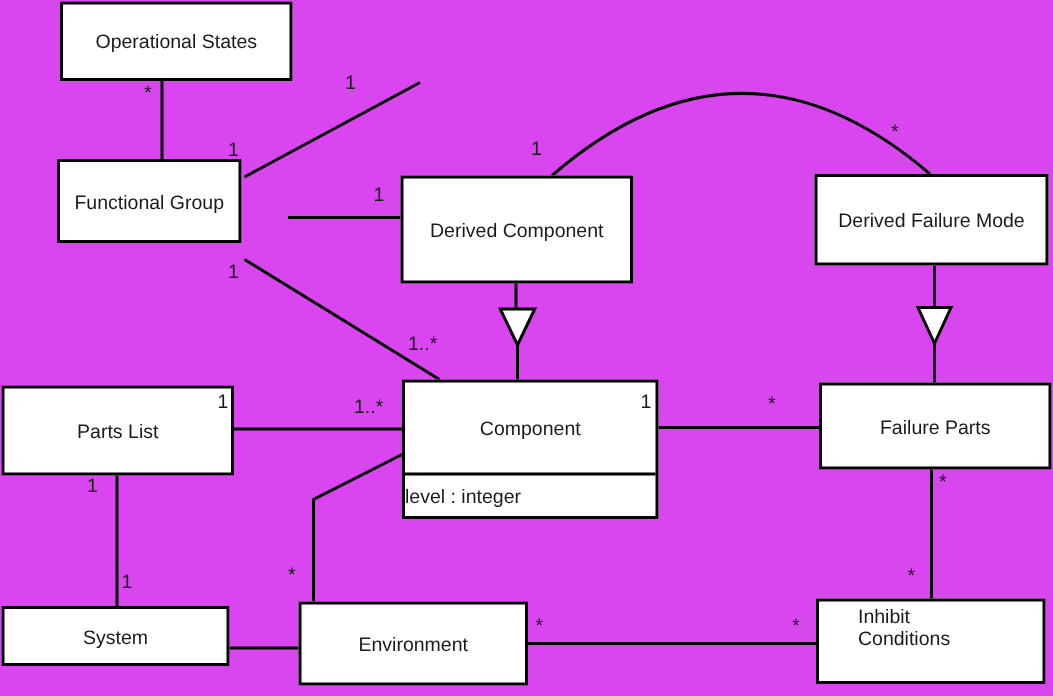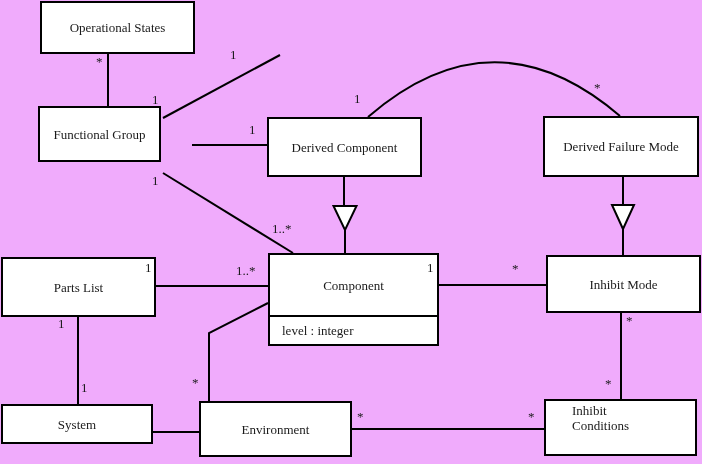--- a/index.html
+++ b/index.html
@@ -1,36 +1,36 @@
 <!DOCTYPE html>
 <html><head>
 <meta charset="utf-8">
 <style>
   html,body{margin:0;padding:0;background:#fff;}
   #canvas{
-    position:relative;width:702px;height:464px;background:#f0abfc;
-    font-family:Liberation Serif, serif;color:#000;
+    position:relative;width:702px;height:464px;background:#d946ef;
+    font-family:Liberation Sans, sans-serif;color:#000;
     overflow:hidden;
   }
   #wires{position:absolute;left:0;top:0;width:702px;height:464px;}
   .uml-box{
     position:absolute;box-sizing:border-box;border:2px solid #000;background:#fff;
     display:flex;align-items:center;justify-content:center;
     font-size:13px;line-height:15px;text-align:center;color:#1a1a1a;
   }
   .uml-box .cls-name{white-space:nowrap;}
   
   #box-component{display:block;padding:0;}
   #box-component .name-compartment{
     box-sizing:border-box;height:62px;border-bottom:2px solid #000;
     display:flex;align-items:center;justify-content:center;
   }
   #box-component .attr-compartment{
     box-sizing:border-box;height:27px;display:flex;align-items:center;
-    padding-left:12px;text-align:left;
+    text-align:left;
   }
   
   #box-inhibit{align-items:flex-start;justify-content:flex-start;padding:2px 0 0 26px;text-align:left;}
   #box-inhibit .cls-name{white-space:normal;width:80px;}
   .mult{
     position:absolute;font-size:13px;line-height:14px;color:#1a1a1a;white-space:nowrap;
   }
 </style>
 </head>
 <body>
@@ -88,21 +88,21 @@
 
   <div class="uml-box" style="left:40px;top:1px;width:155px;height:53px;">
     <span class="cls-name">Operational States</span>
   </div>
 
 
   <div class="uml-box" style="left:38px;top:106px;width:123px;height:56px;">
     <span class="cls-name">Functional Group</span>
   </div>
 
-  <div class="uml-box" style="left:267px;top:117px;width:155px;height:60px;">
+  <div class="uml-box" style="left:267px;top:117px;width:155px;height:72px;">
     <span class="cls-name">Derived Component</span>
   </div>
 
   <div class="uml-box" style="left:1px;top:257px;width:155px;height:60px;">
     <span class="cls-name">Parts List</span>
   </div>
 
   <div class="uml-box" style="left:543px;top:116px;width:156px;height:61px;">
     <span class="cls-name">Derived Failure Mode</span>
   </div>
@@ -110,21 +110,21 @@
   <div class="uml-box" id="box-component" style="left:268px;top:253px;width:171px;height:93px;">
     <div class="name-compartment">
       <span class="cls-name">Component</span>
     </div>
     <div class="attr-compartment">
       <span>level : integer</span>
     </div>
   </div>
 
   <div class="uml-box" style="left:546px;top:255px;width:155px;height:58px;">
-    <span class="cls-name">Inhibit Mode</span>
+    <span class="cls-name">Failure Parts</span>
   </div>
 
   <div class="uml-box" style="left:1px;top:404px;width:152px;height:40px;">
     <span class="cls-name">System</span>
   </div>
 
   <div class="uml-box" style="left:199px;top:401px;width:153px;height:56px;text-align:right;">
     <span class="cls-name">Environment</span>
   </div>
 

